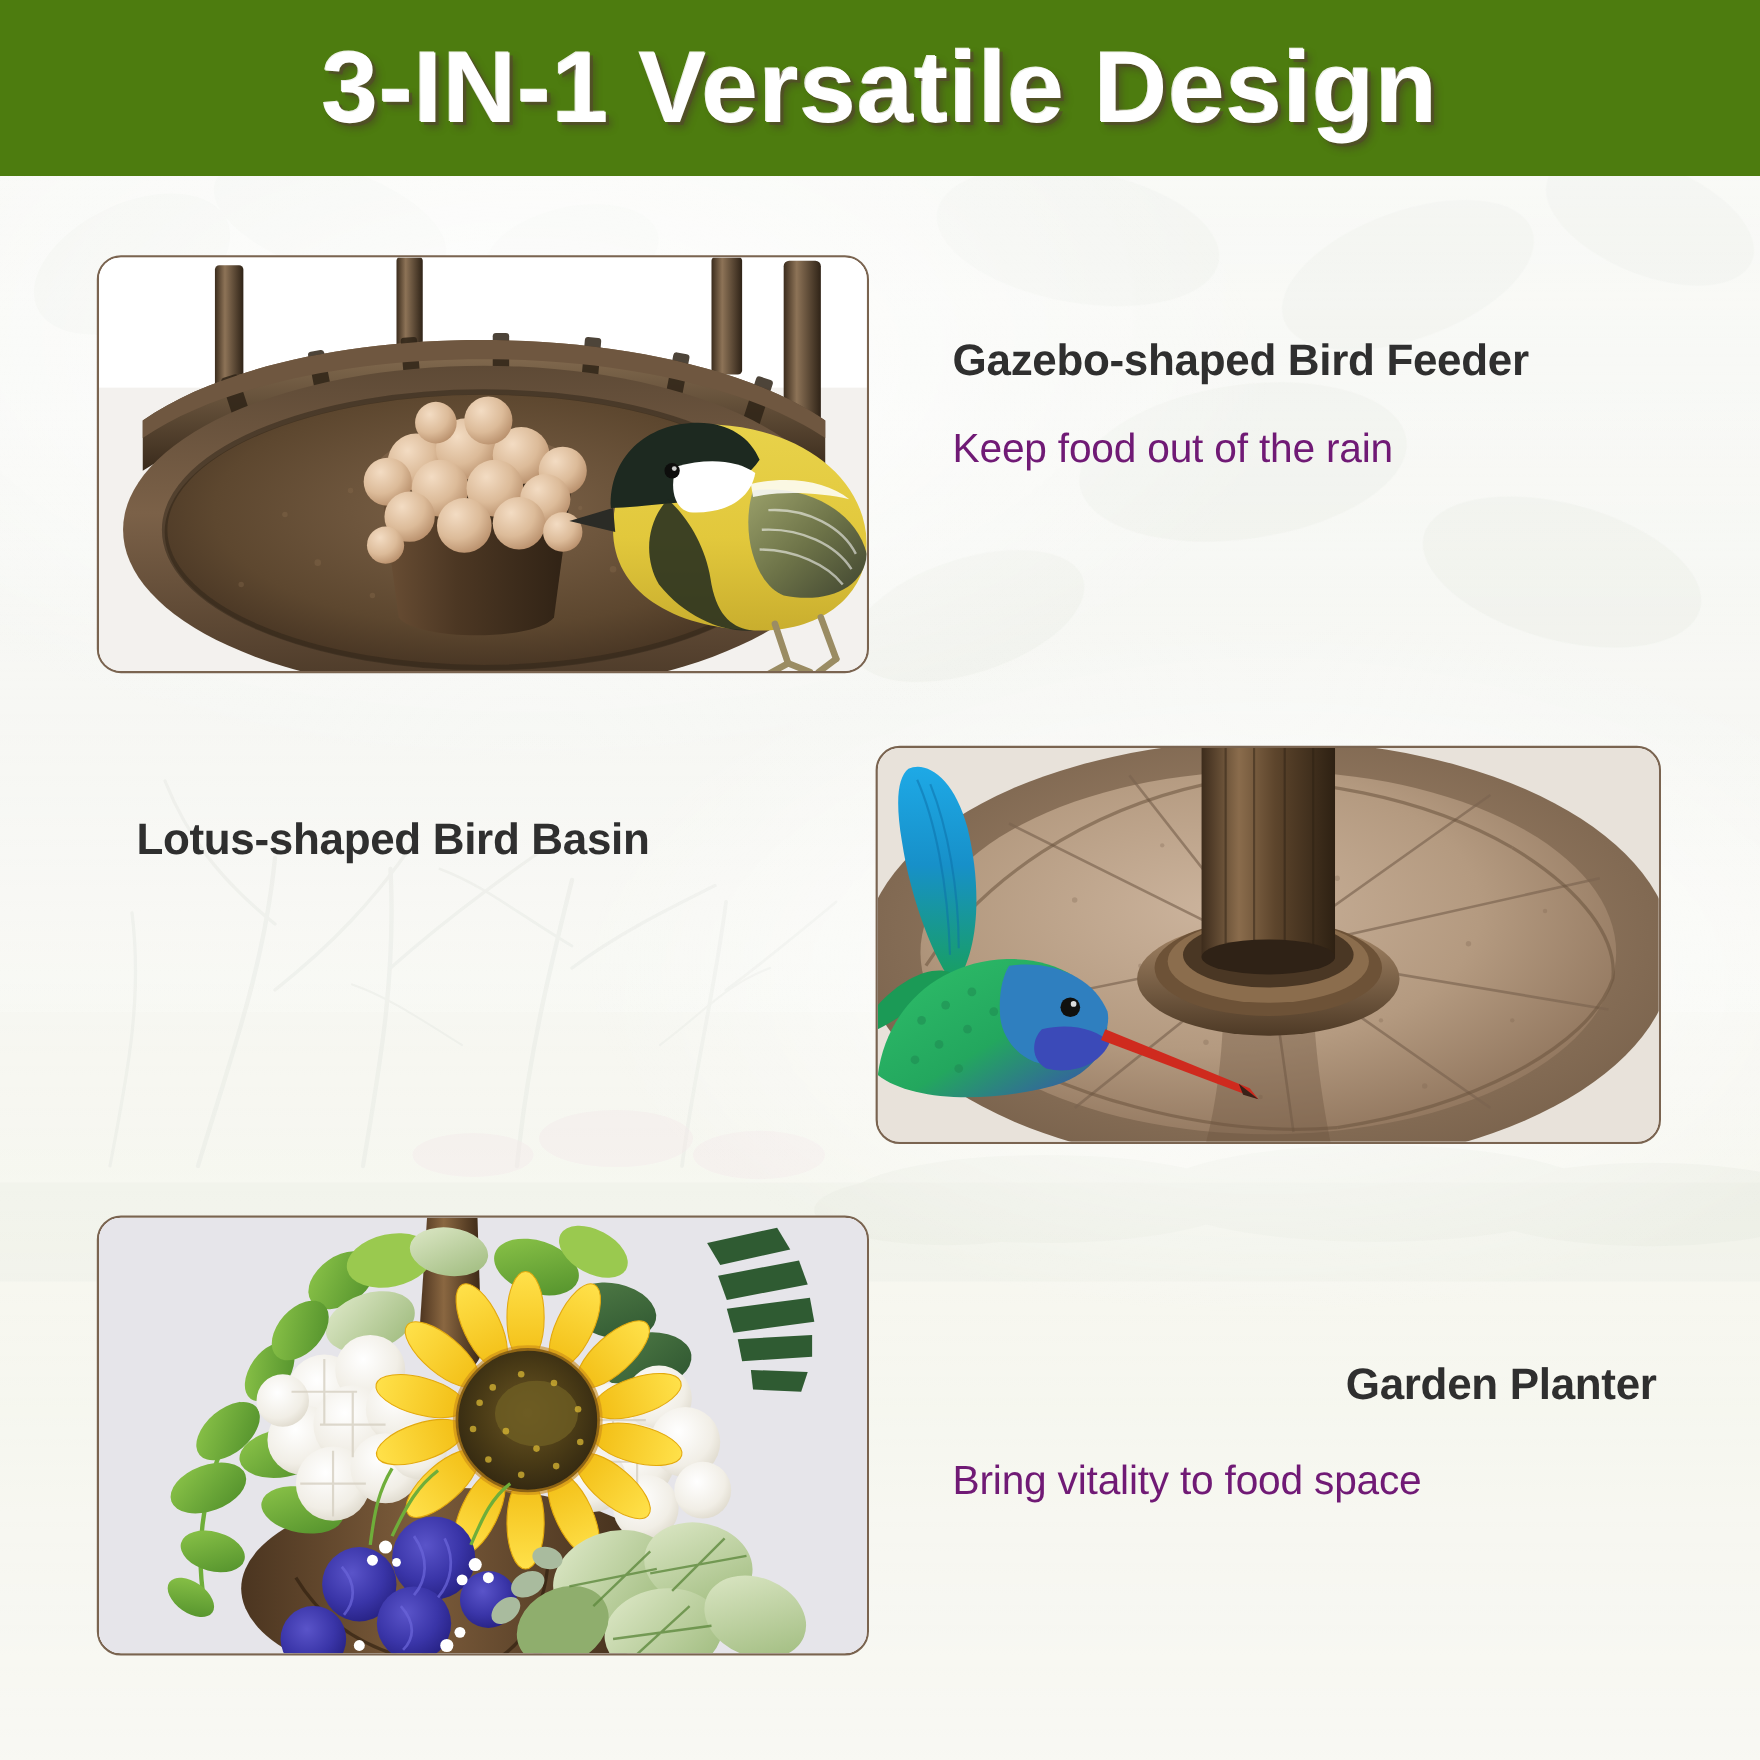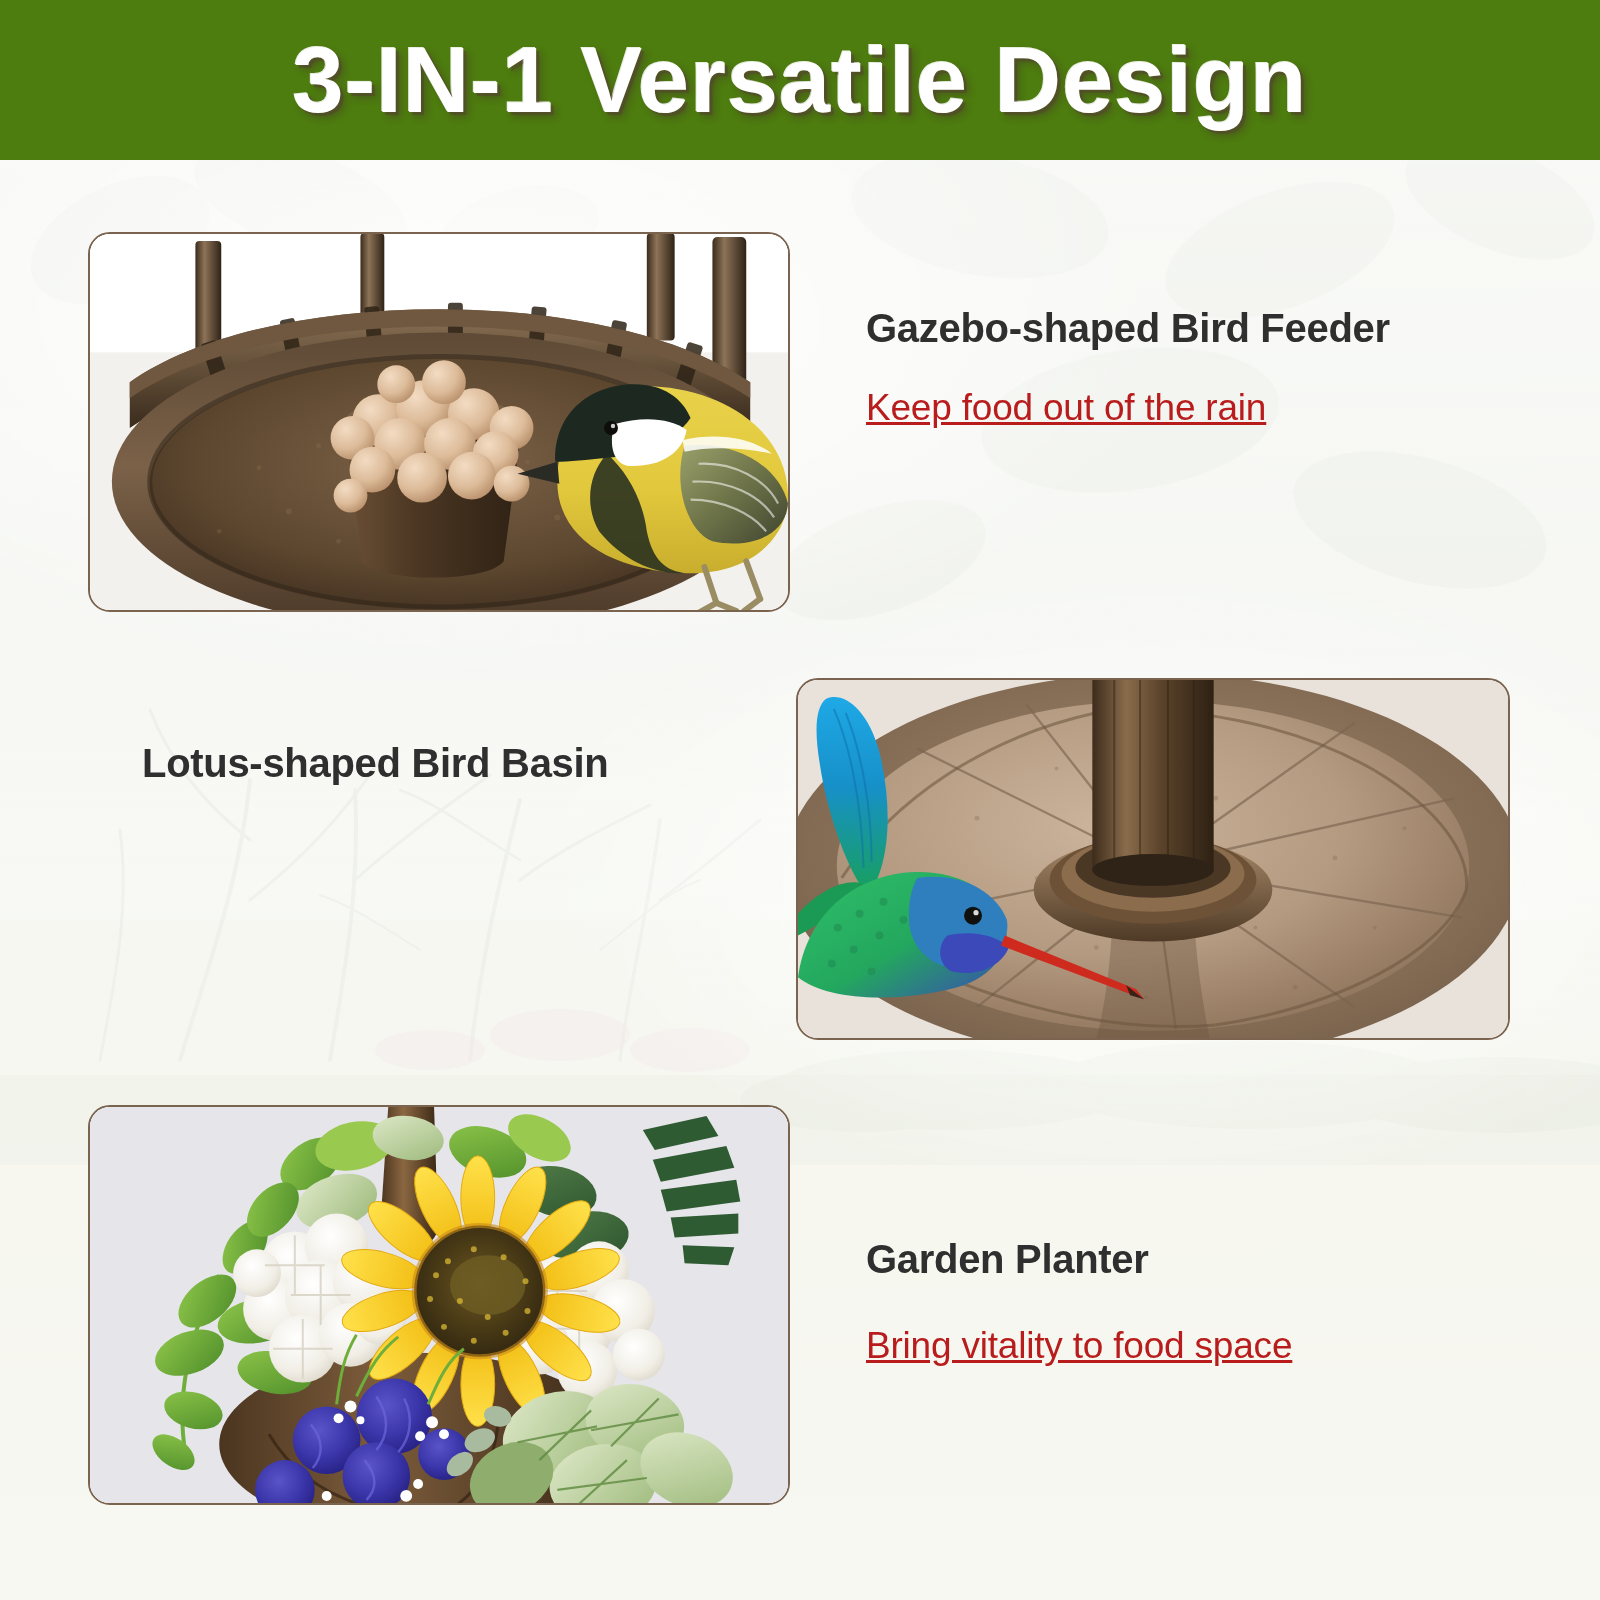--- a/index.html
+++ b/index.html
@@ -55,42 +55,41 @@
   }
   #card-feeder  { left:88px;  top:232px;  width:702px; height:380px; }
   #card-basin   { left:796px; top:678px;  width:714px; height:362px; }
   #card-planter { left:88px;  top:1105px; width:702px; height:400px; }
 
   .card-svg { display:block; width:100%; height:100%; }
 
   
   .text-block { position:absolute; z-index:4; }
   #text-feeder  { left:866px; top:300px;  width:640px; }
-  #text-basin   { left:124px; top:735px;  width:620px;margin-left:18px; }
+  #text-basin   { left:124px; top:735px;  width:620px; }
   #text-planter { left:866px; top:1235px; width:640px; }
 
   .feature-title {
     font-size:40px;
     font-weight:bold;
     color:#2f2f2f;
     line-height:1.42;
     letter-spacing:-.3px;
   }
   .feature-sub {
     margin-top:24px;
     font-size:37px;
     font-weight:normal;
-    color:#b91c1c;
+    color:#701a75;
     line-height:1.45;
     letter-spacing:-.2px;
-    text-decoration:underline;
   }
   #text-basin .feature-sub { margin-top:26px; }
   #text-planter .feature-sub { margin-top:36px; }
-  #text-planter .feature-title { line-height:1.2; }
+  #text-planter .feature-title { line-height:1.2;text-align:right; }
 </style>
 </head>
 <body>
 
 <div id="bg-layer">
   <svg id="bg-foliage" viewBox="0 0 1600 1600" preserveAspectRatio="none">
     <defs>
       <linearGradient id="gTop" x1="0" y1="0" x2="0" y2="1">
         <stop offset="0%" stop-color="#dfe3d8"></stop>
         <stop offset="100%" stop-color="#f3f4ee"></stop>

